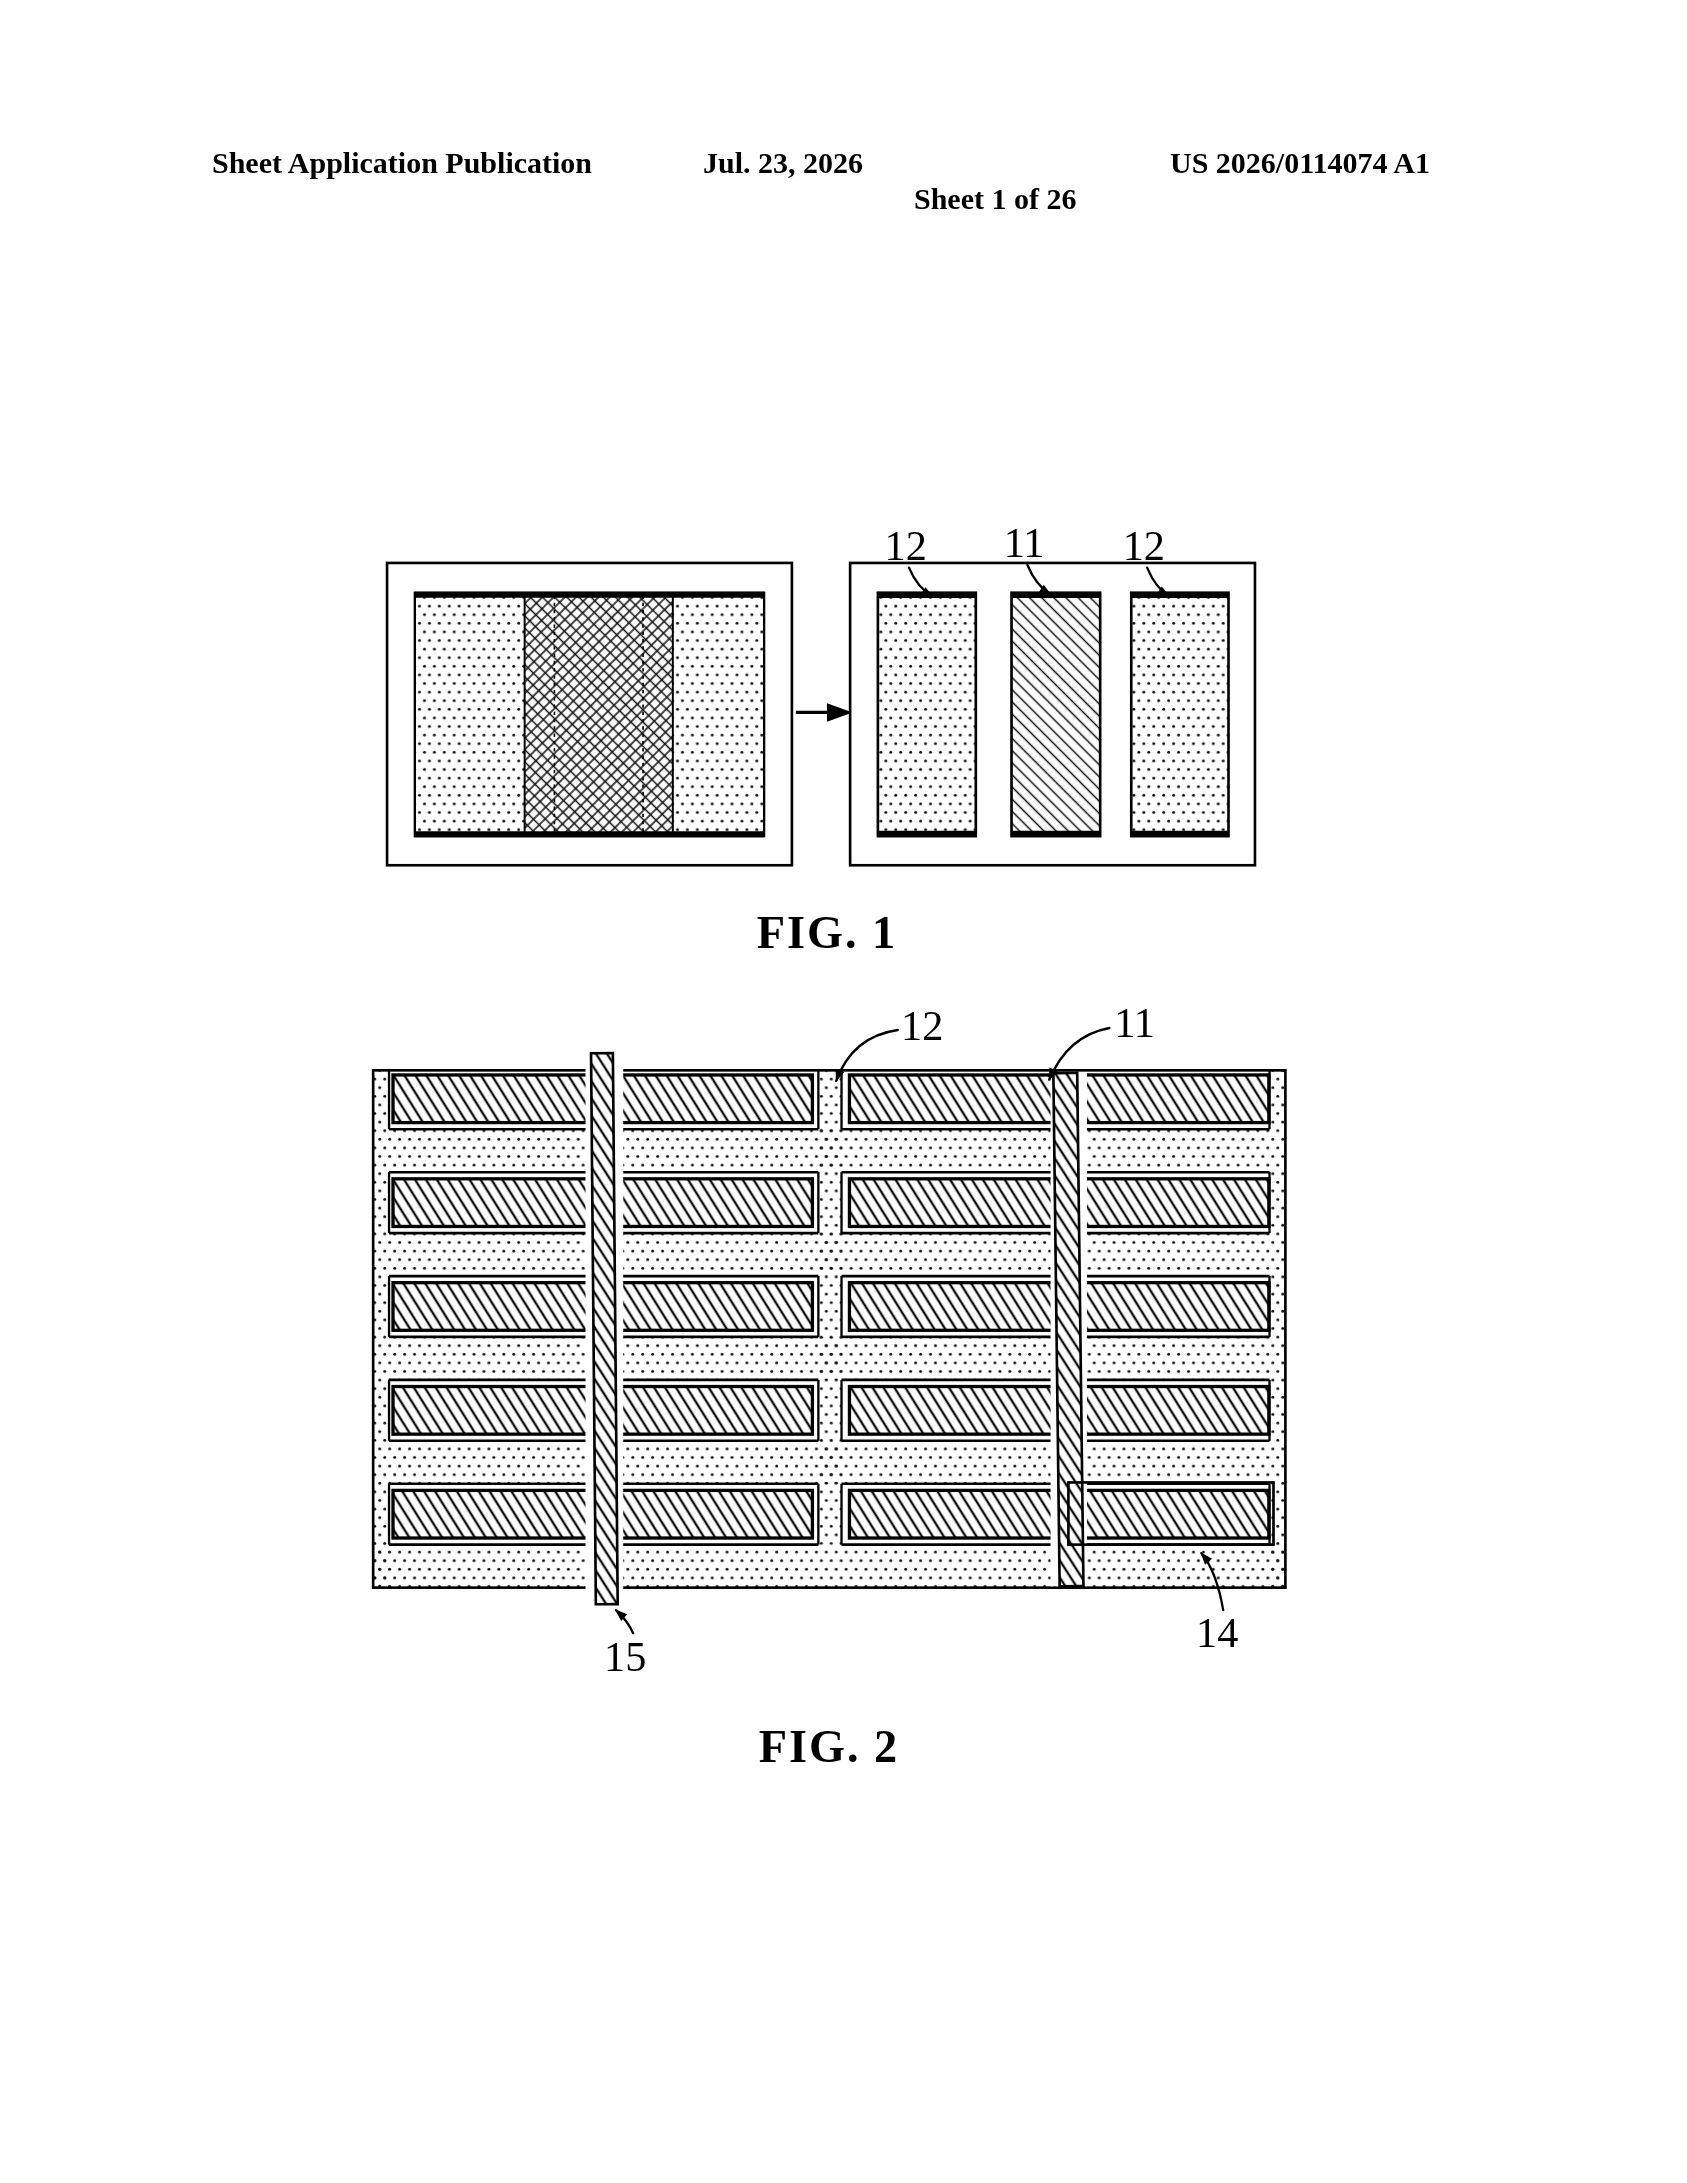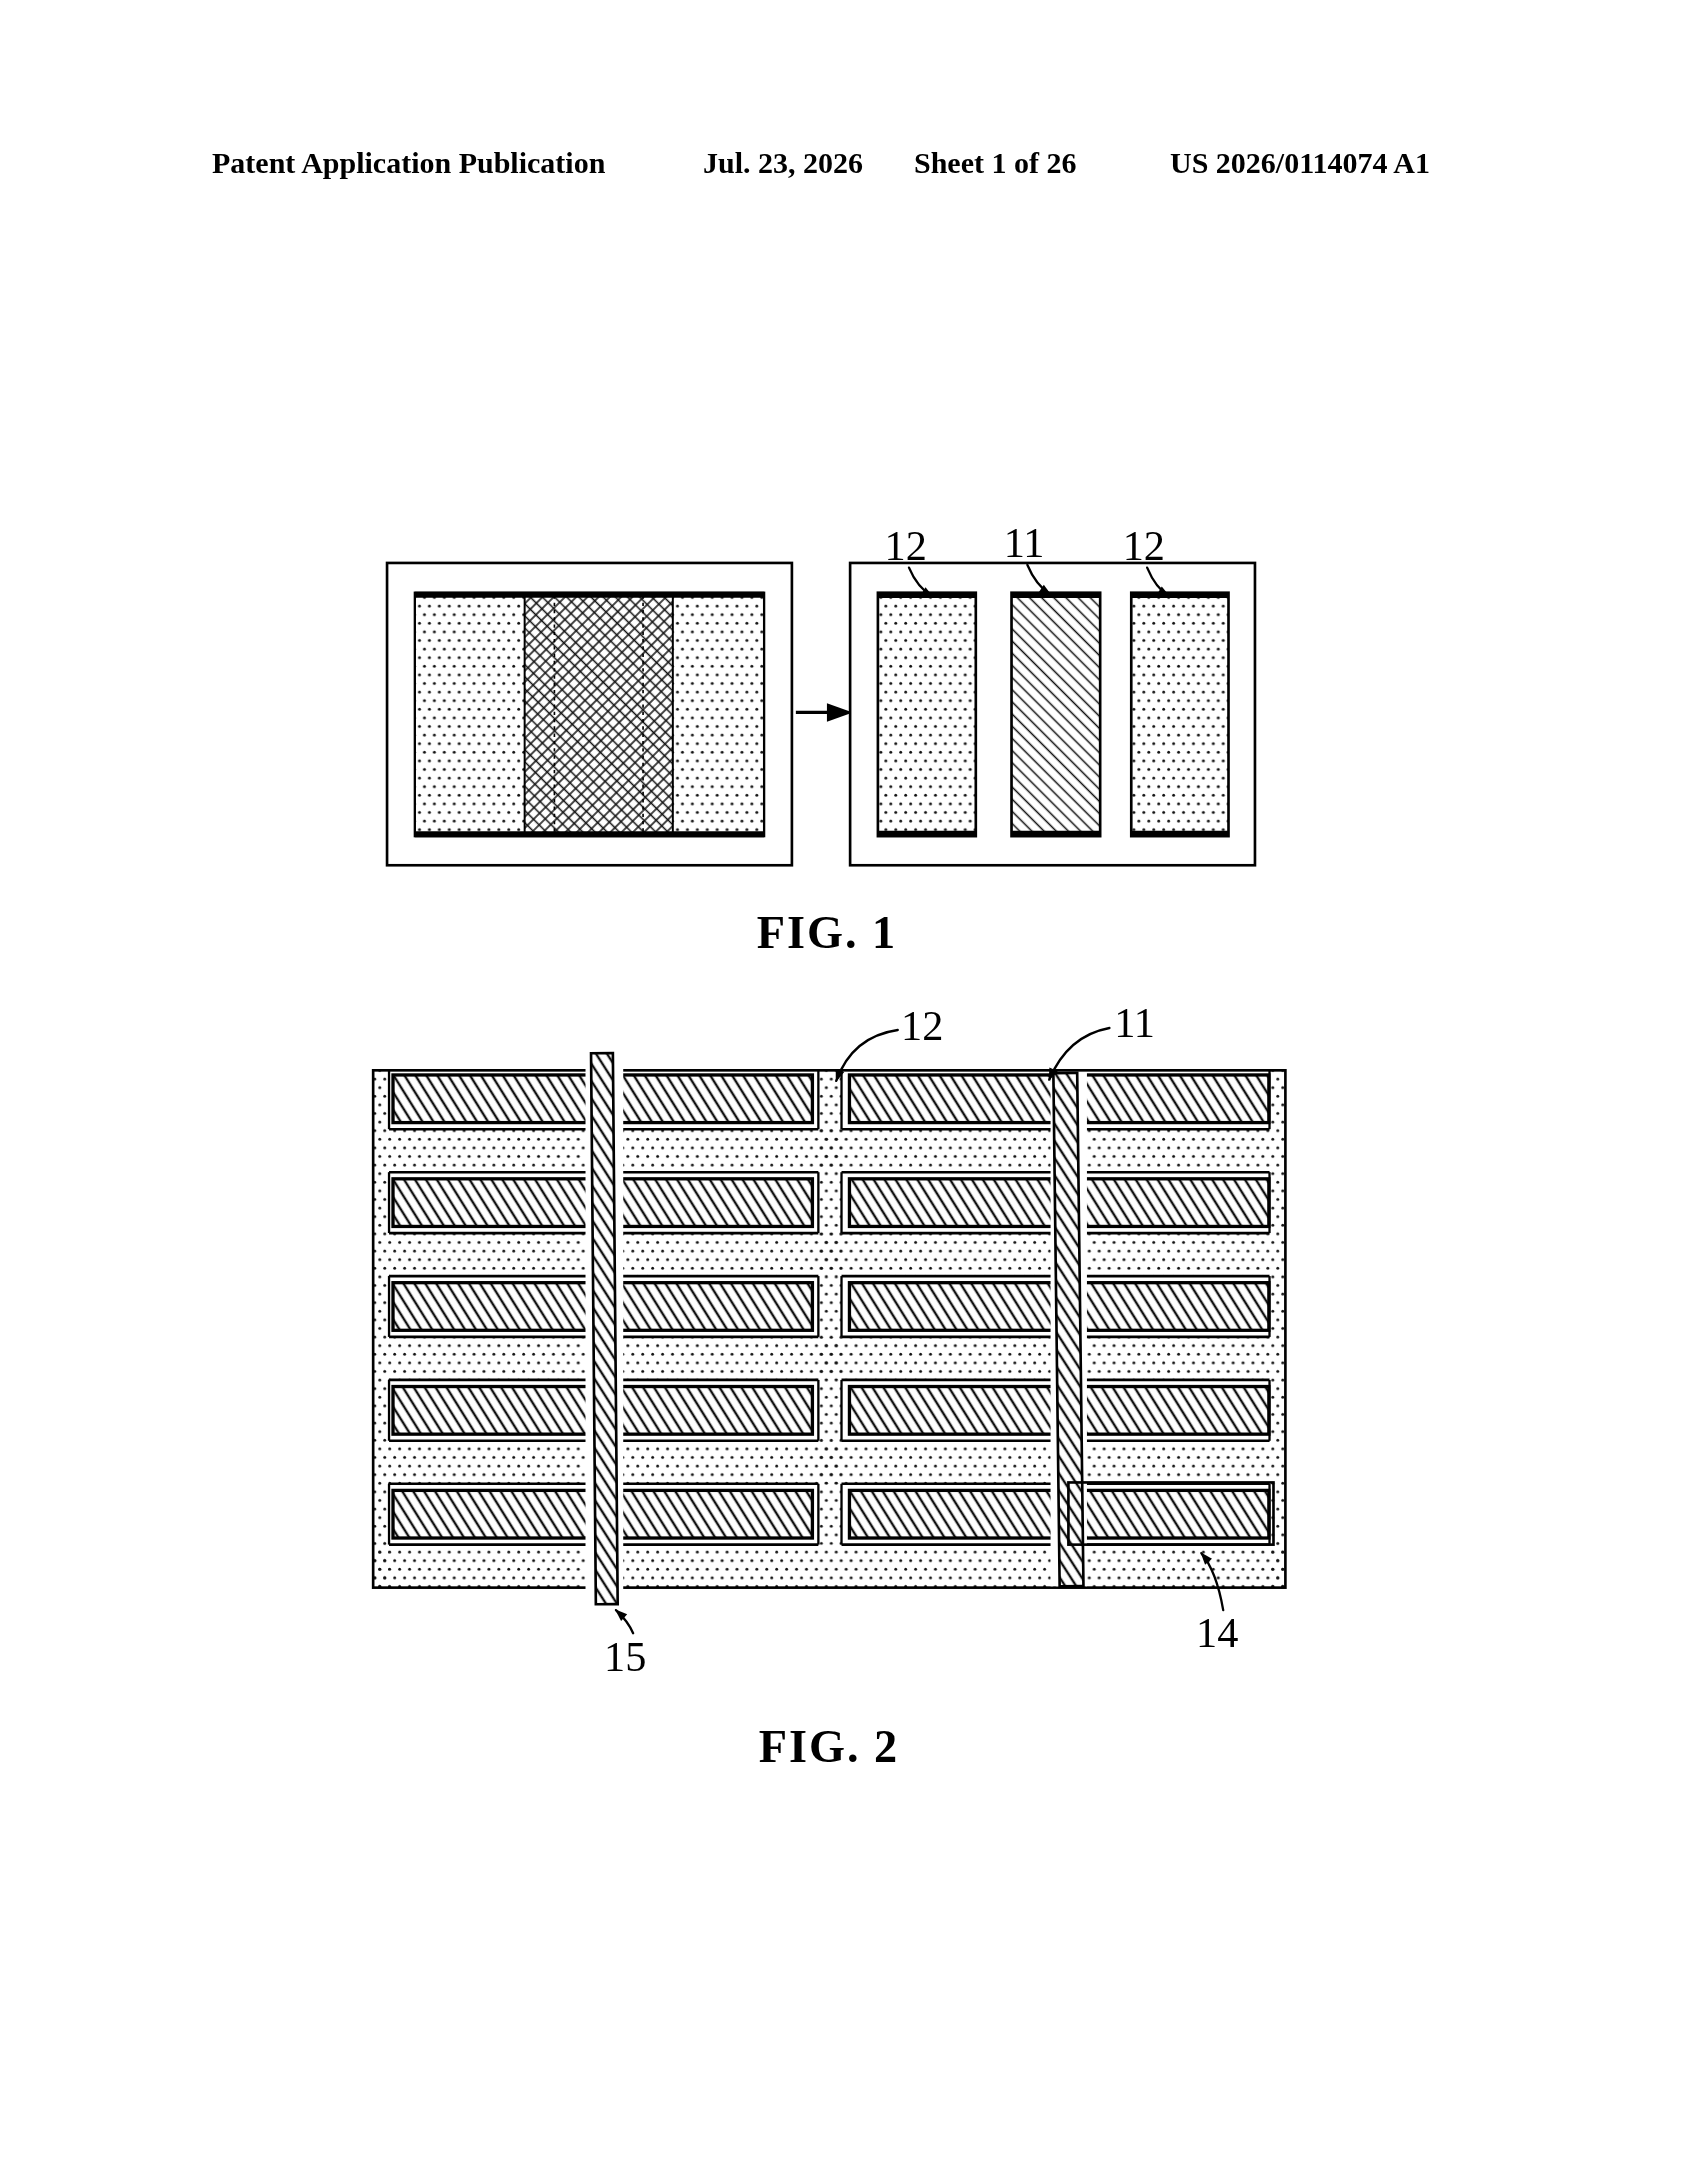--- a/index.html
+++ b/index.html
@@ -14,34 +14,34 @@
   .hdr span{
     position:absolute;
     top:147px;
     font-size:30px;
     font-weight:bold;
     white-space:nowrap;
     line-height:32px;
   }
   .hdr .h-pub{left:212px;}
   .hdr .h-date{left:703px;}
-  .hdr .h-sheet{left:914px;}
+  .hdr .h-sheet{left:914px;margin-top:36px;}
   .hdr .h-num{left:1170px;}
   svg{position:absolute;left:0;top:0;}
   .lbl{font-family:"Liberation Serif",serif;font-size:64px;font-weight:400;fill:#000;}
   .cap{font-family:"Liberation Serif",serif;font-size:70px;font-weight:700;fill:#000;letter-spacing:3px;}
   .ldr{fill:none;stroke:#000;stroke-width:3.5;stroke-linecap:round;}
 </style>
 </head>
 <body>
 
 <div class="page">
 
   <div class="hdr">
-    <span class="h-pub">Patent Application Publication</span>
+    <span class="h-pub">Sheet Application Publication</span>
     <span class="h-date">Jul. 23, 2026</span>
     <span class="h-sheet">Sheet 1 of 26</span>
     <span class="h-num">US 2026/0114074 A1</span>
   </div>
 
   <svg width="1687" height="2183" viewBox="0 0 2550 3300">
     <defs>
       <pattern id="dots" width="15" height="26" patternUnits="userSpaceOnUse">
         <circle cx="4" cy="6" r="2.2" fill="#111"></circle>
         <circle cx="11.5" cy="19" r="2.2" fill="#111"></circle>

